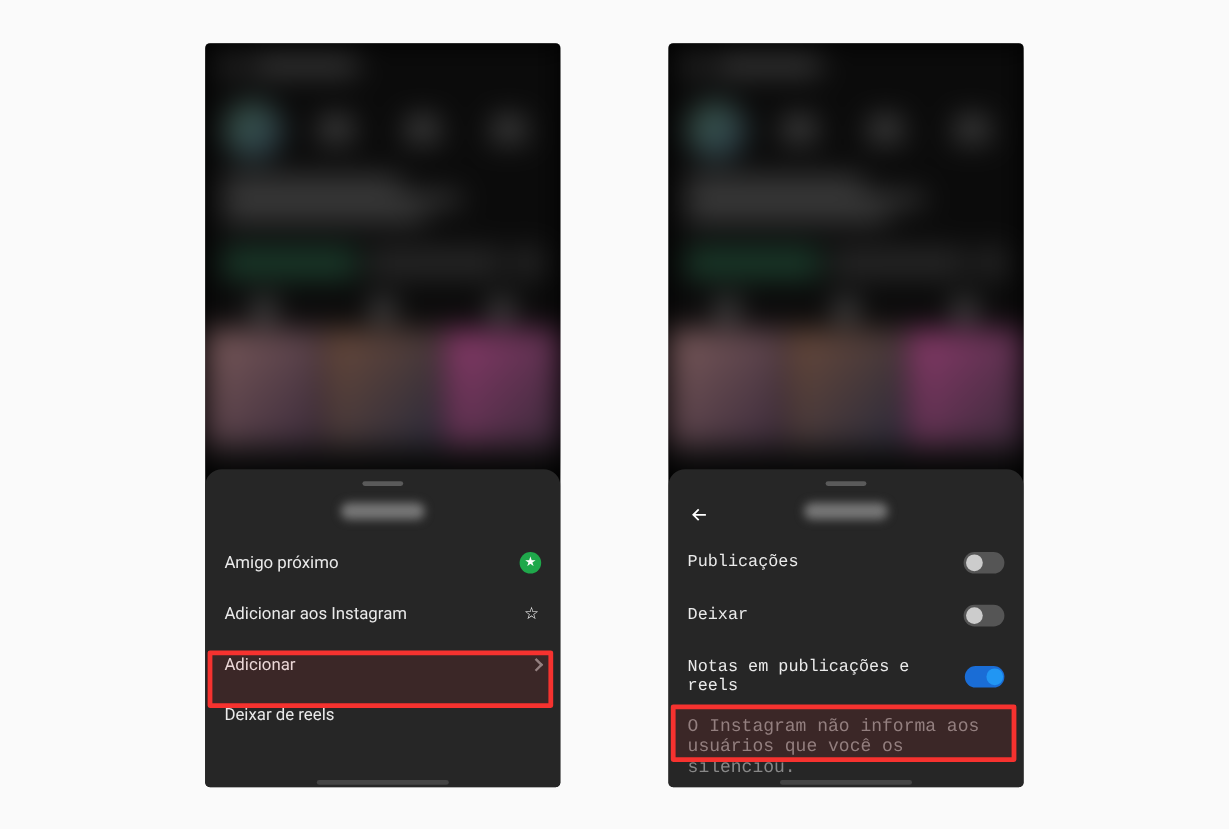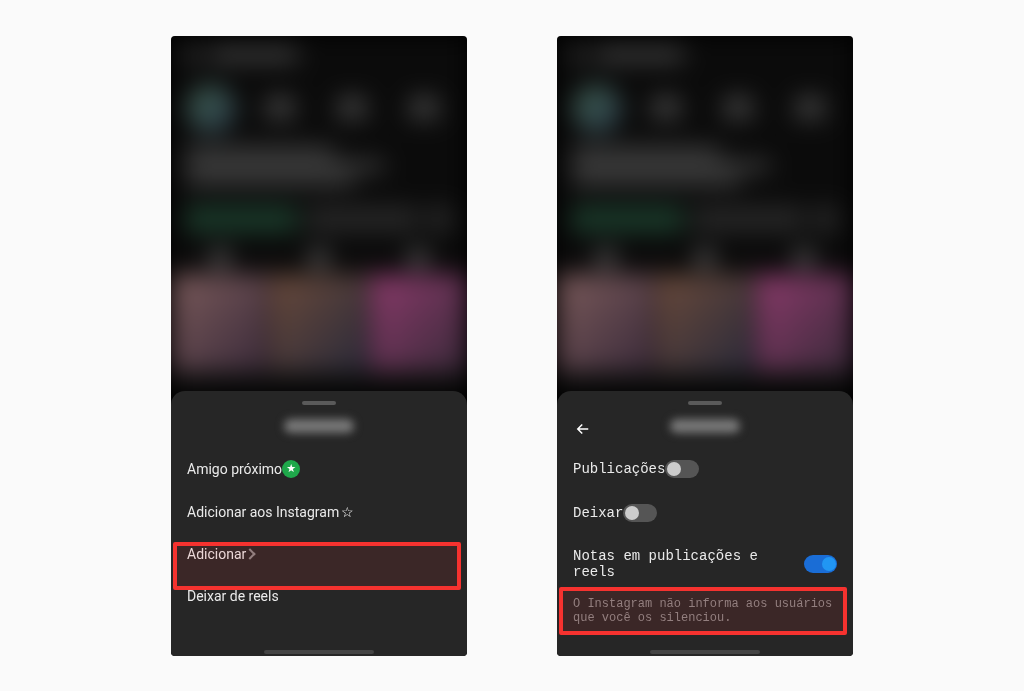--- a/index.html
+++ b/index.html
@@ -95,20 +95,21 @@
     justify-content: center;
     cursor: pointer;
   }
   .blur-title {
     width: 70px; height: 14px; background: #777; border-radius: 7px;
     filter: blur(4px);
   }
   .menu-item {
     display: flex;
     align-items: center;
+    justify-content: space-between;
     padding: 13px 16px;
     color: #fff;
     font-size: 14px;
     font-weight: 400;
     cursor: pointer;
   }
   .menu-label { color: #eaeaea; }
   .chevron {
     width: 8px; height: 8px;
     border-top: 2px solid #888;
@@ -134,21 +135,21 @@
   }
   .toggle .knob {
     width: 14px; height: 14px; border-radius: 50%;
     background: #ccc;
     position: absolute; top: 2px; left: 2px;
     transition: left .1s;
   }
   .toggle.on { background: #1a6dd6; }
   .toggle.on .knob { left: 18px; background: #2196f3; }
   .footnote {
-    font-size: 12px;
+    font-size: 15px;
     color: #888;
     padding: 4px 16px 10px;
   }
   .footer-bar {
     position:absolute; bottom:2px; left:50%; transform:translateX(-50%);
     width:110px; height:4px; border-radius:2px; background:#444;
   }
 
   .highlight {
     position: absolute;

